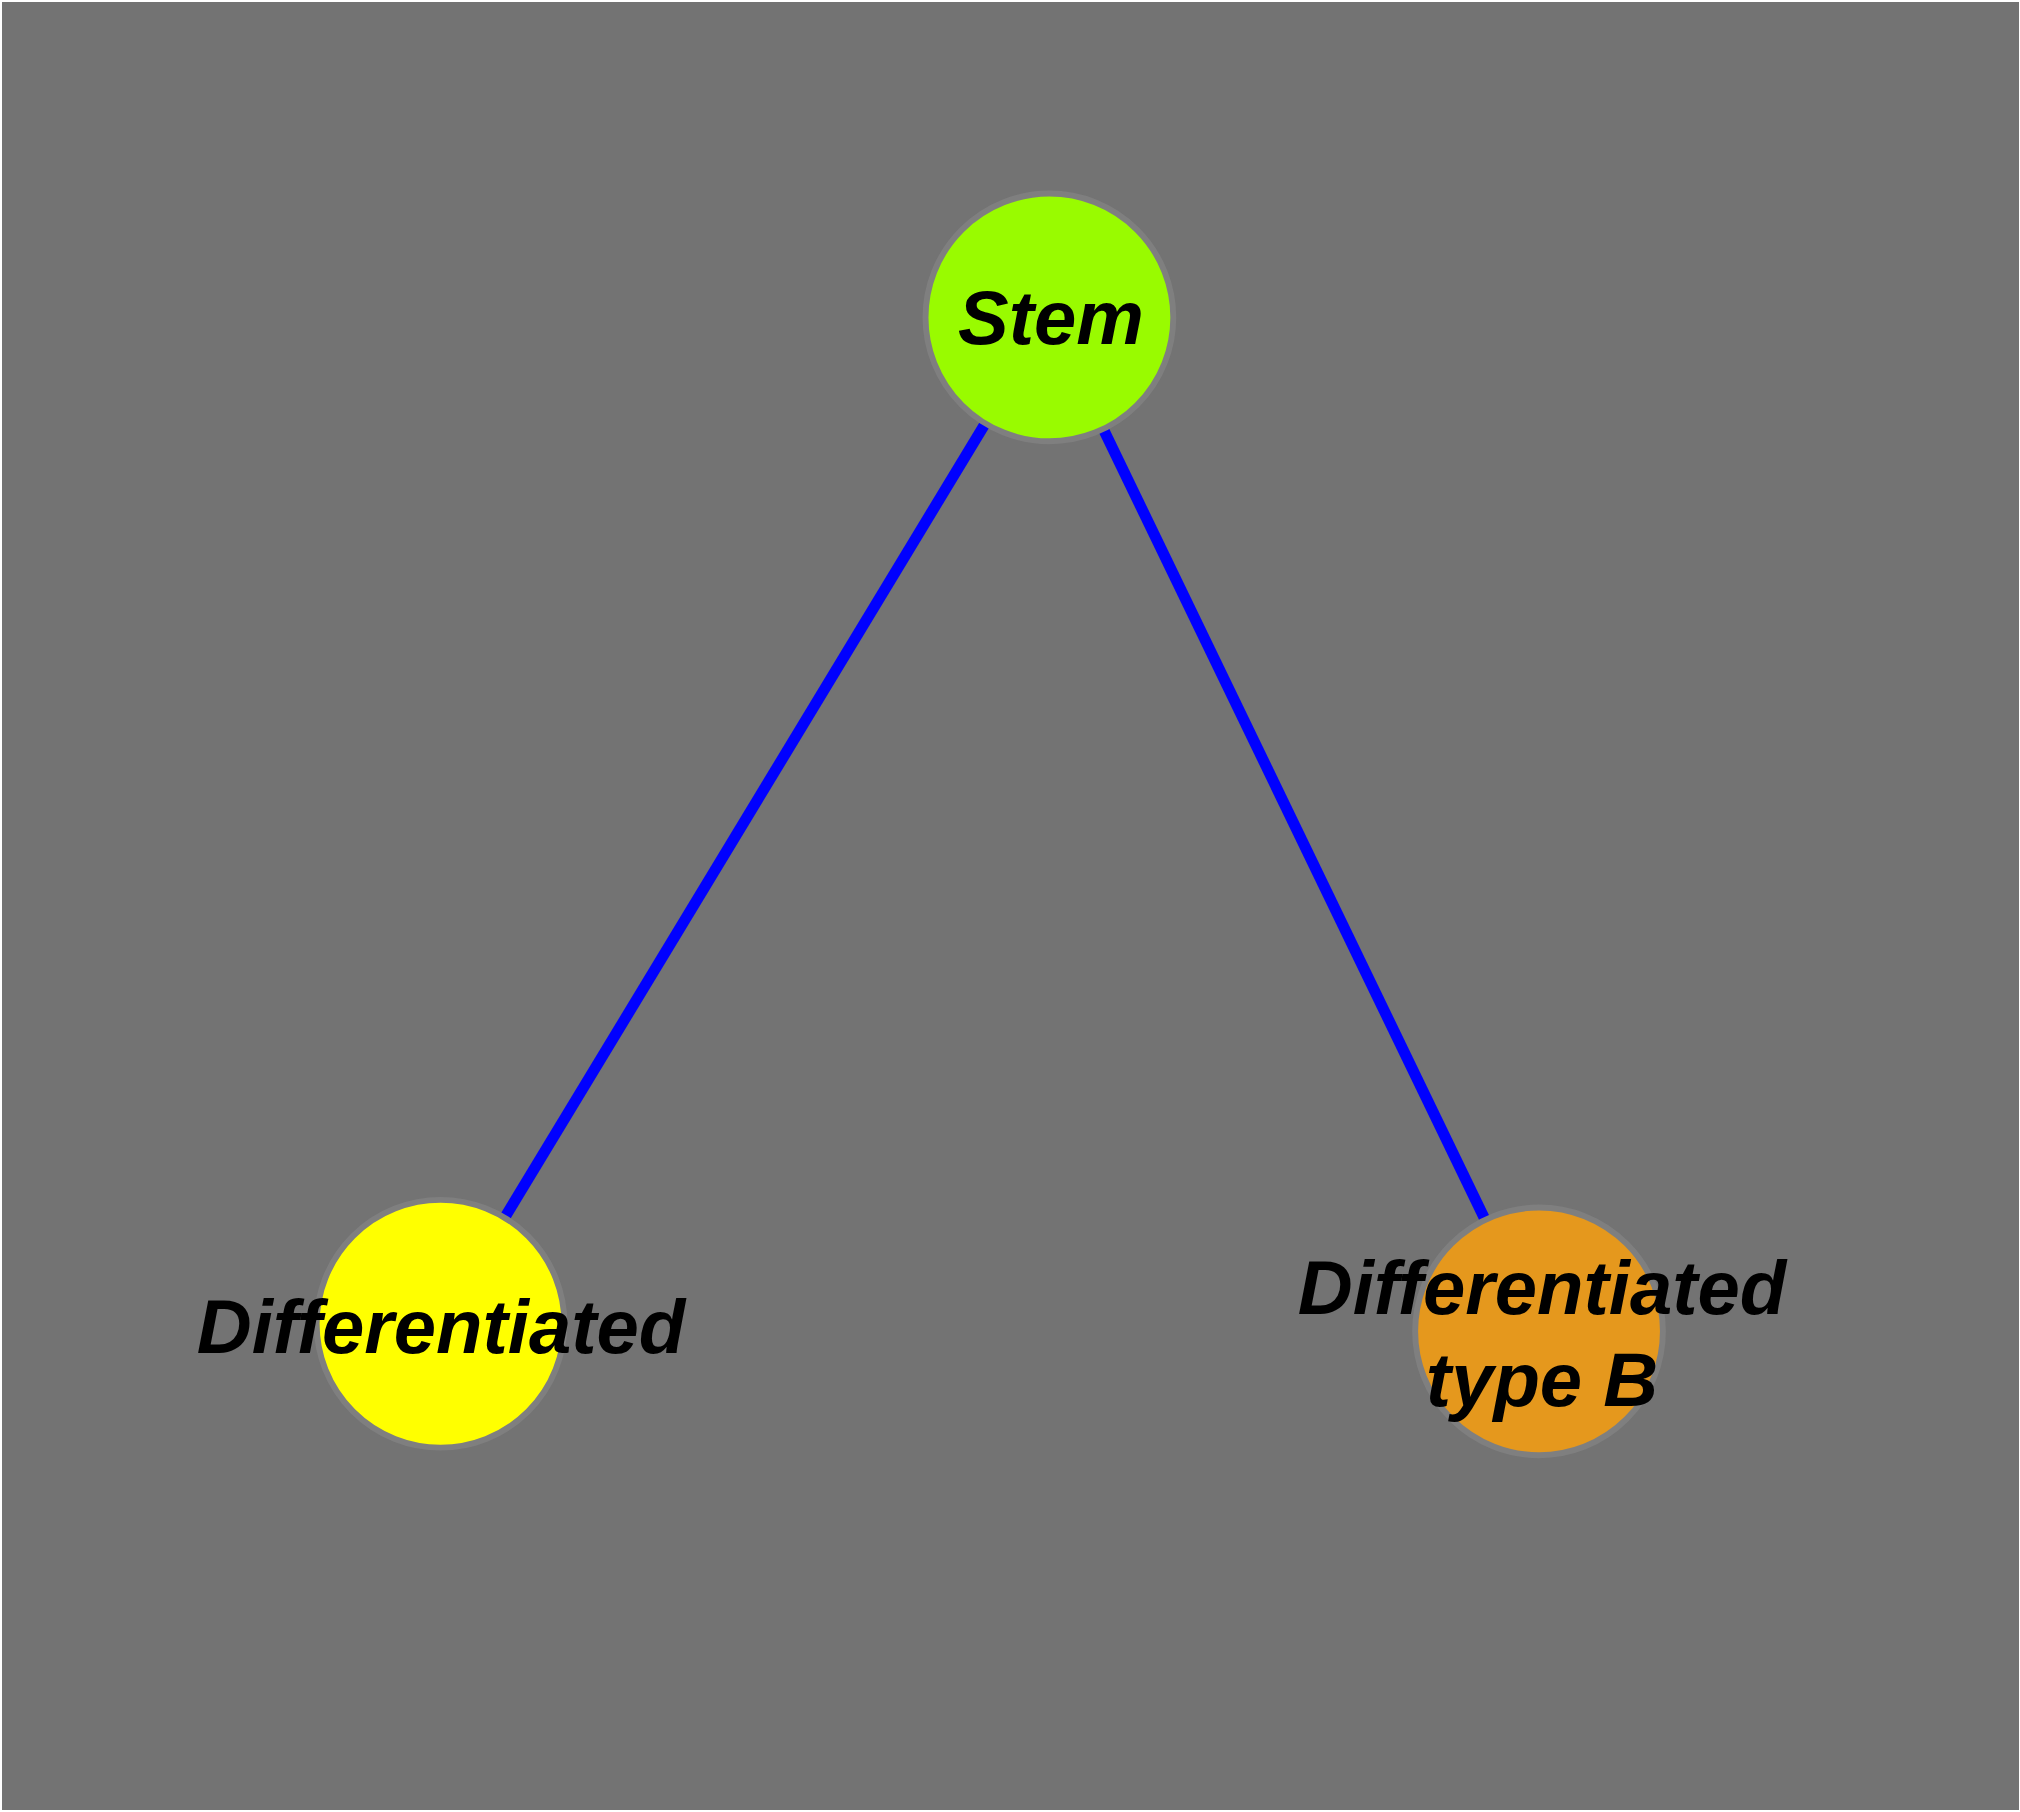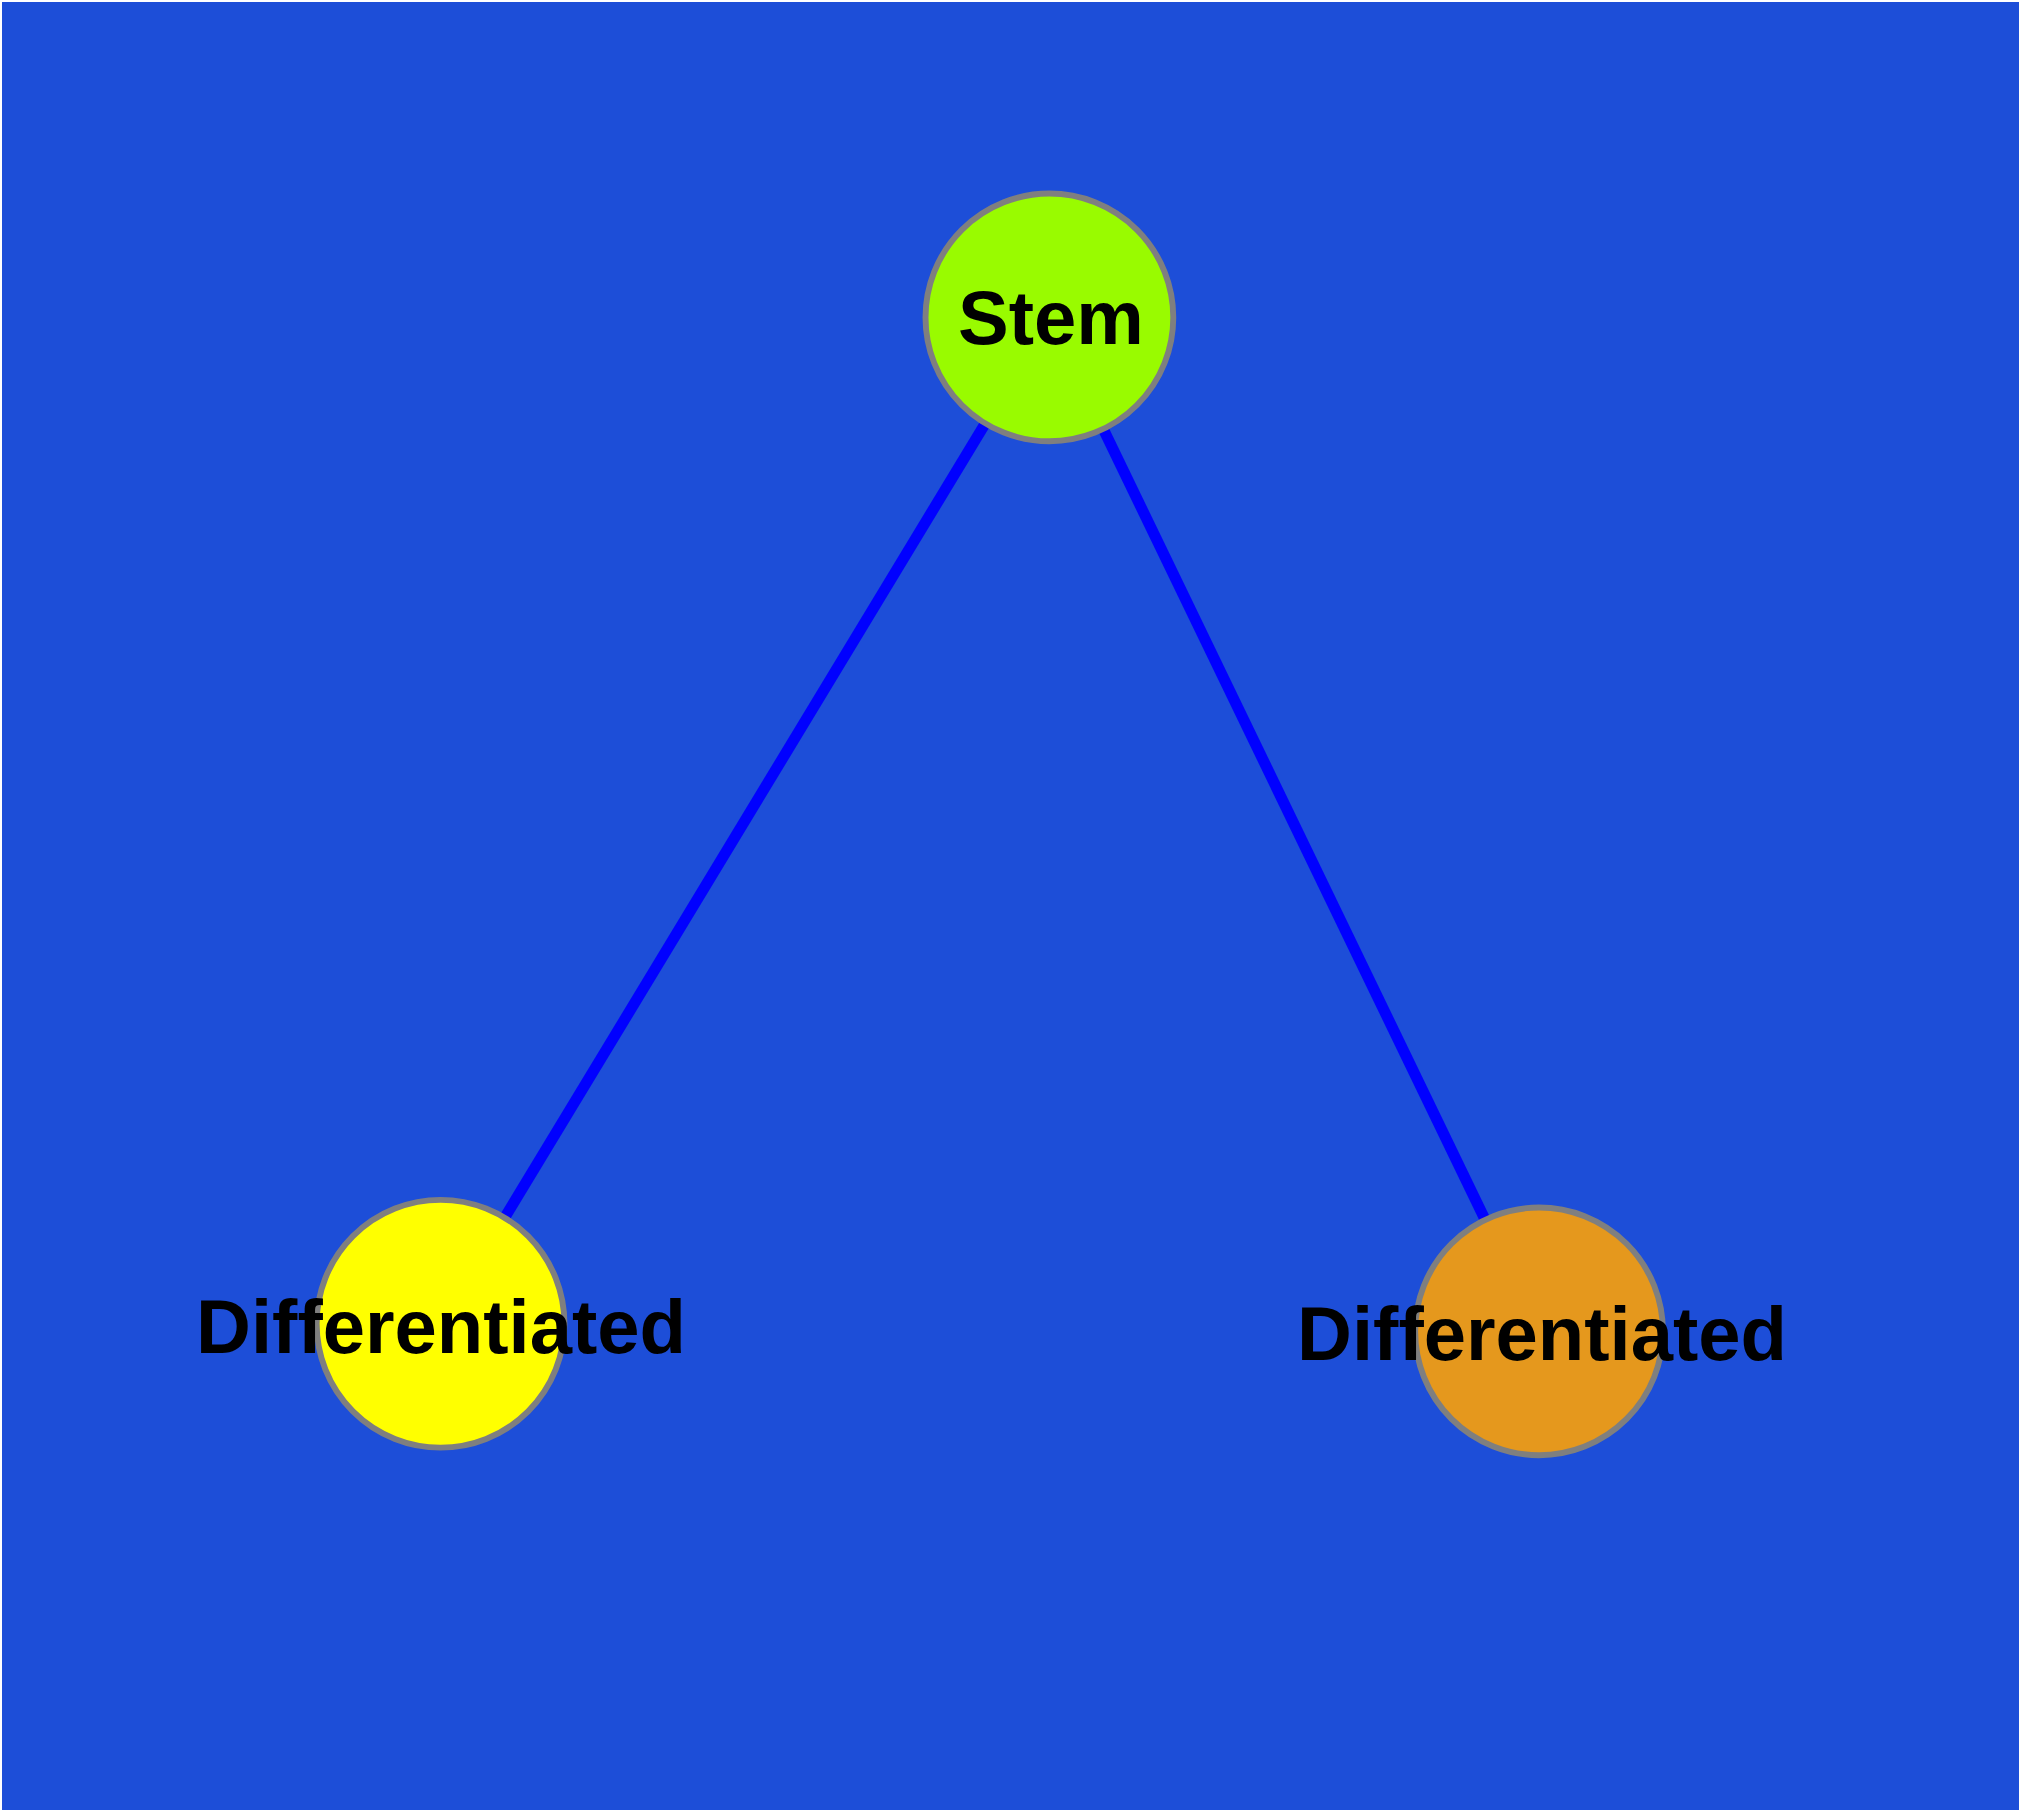--- a/index.html
+++ b/index.html
@@ -26,37 +26,38 @@
     line-height:92px;
     color:#000000;
     text-align:center;
     white-space:nowrap;
     pointer-events:none;
   }
 </style>
 </head>
 <body>
 
-<div class="canvas" style="background: #1d4ed8;">
+<div class="canvas" style="background: #737373; font-style: italic;">
 
   <svg class="graph-svg" viewBox="0 0 2384 2138" xmlns="http://www.w3.org/2000/svg">
     <line stroke-width="13" stroke-linecap="butt" x1="1238" y1="373" x2="518" y2="1563" stroke="#0000FF"></line>
     <line stroke-width="13" stroke-linecap="butt" x1="1238" y1="373" x2="1817" y2="1572" stroke="#0000FF"></line>
 
     <circle cx="1238" cy="373" r="146.5" fill="#99FB00" stroke="#7F7F7F" stroke-width="7"></circle>
     <circle cx="518" cy="1563" r="146.5" fill="#FFFF00" stroke="#7F7F7F" stroke-width="7"></circle>
     <circle cx="1817" cy="1572" r="146.5" fill="#E5981D" stroke="#7F7F7F" stroke-width="7"></circle>
   </svg>
 
   <div class="node-label" style="left: 1049px; top: 316px; color: rgb(0, 0, 0);">
     <span>Stem</span>
   </div>
 
   <div class="node-label" style="left: 439px; top: 1325px; color: rgb(0, 0, 0);">
     <span>Differentiated</span><br>
   </div>
 
   <div class="node-label" style="left: 1540px; top: 1332px; color: rgb(0, 0, 0);">
     <span>Differentiated</span><br>
+    <span>type B</span>
   </div>
 
 </div>
 
 
 </body></html>

